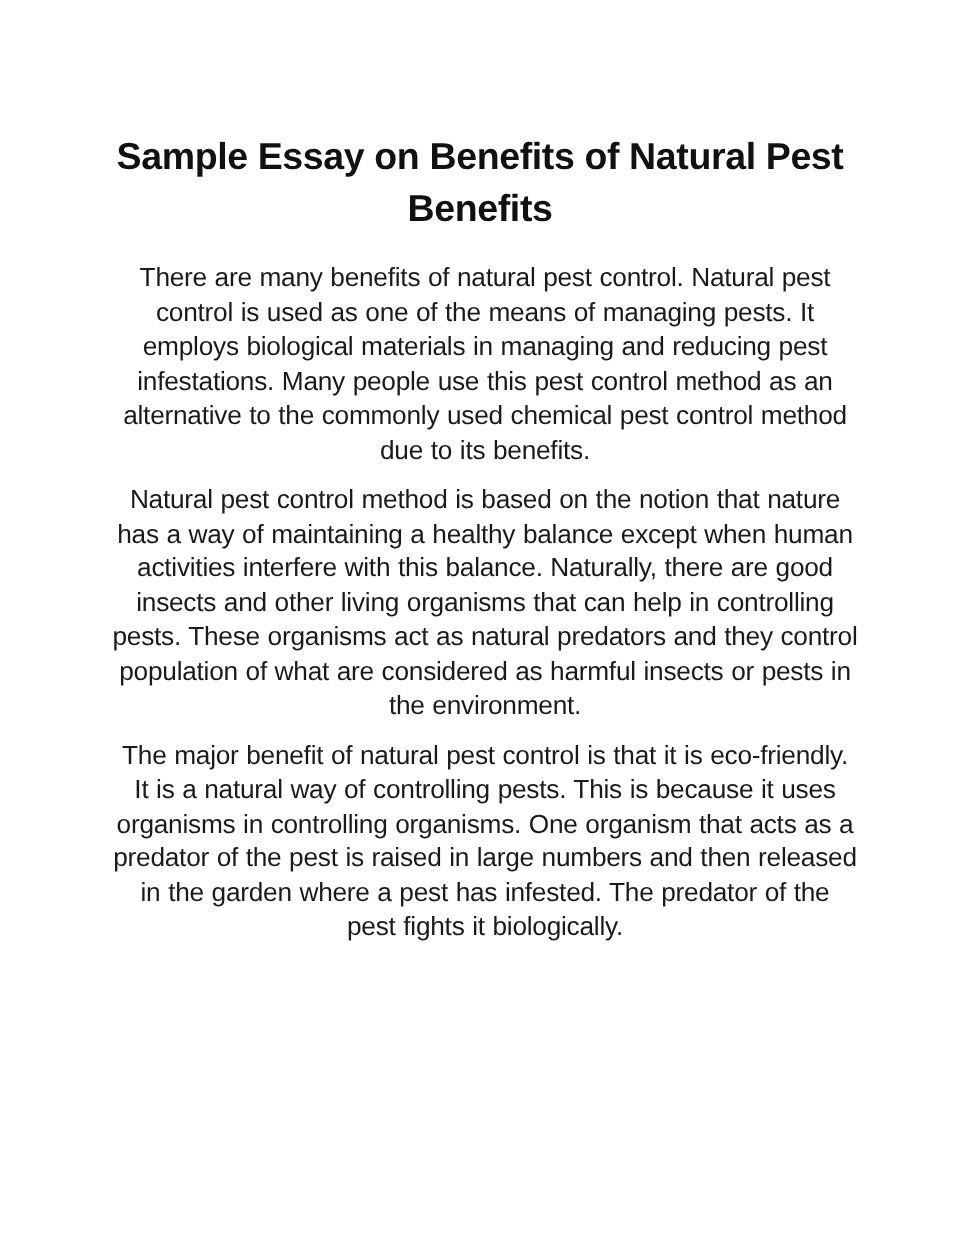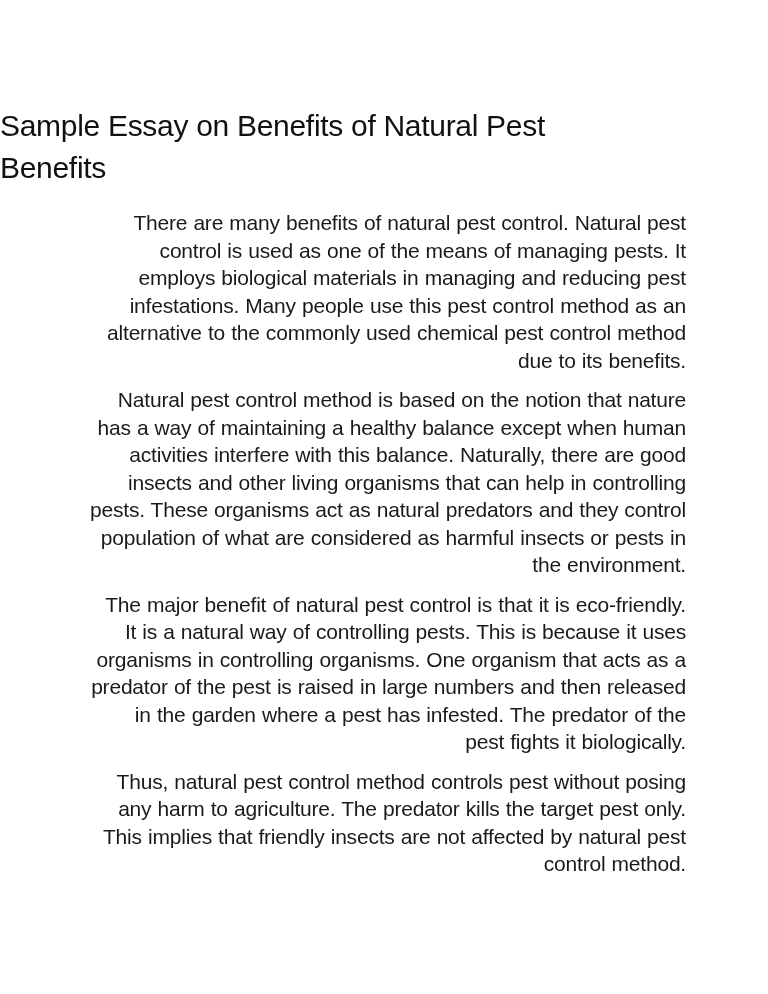--- a/index.html
+++ b/index.html
@@ -12,53 +12,52 @@
     width: 768px;
     height: 994px;
     background: #ffffff;
     overflow: hidden;
     font-family: "Liberation Sans", "DejaVu Sans", sans-serif;
     color: #1a1a1a;
     box-sizing: border-box;
   }
   .title-block {
     padding-top: 85px;
-    text-align: left;
-    font-weight: 400;
+    text-align: center;
+    font-weight: 700;
     font-size: 30px;
     line-height: 42px;
     color: #111111;
     letter-spacing: -0.3px;
   }
   .title-line {
     display: block;
   }
   .body-block {
     margin-top: 16px;
   }
   .essay-paragraph {
     margin: 0 0 12px 90px;
     width: 596px;
     font-size: 21px;
     line-height: 27.5px;
-    text-align: right;
+    text-align: center;
     letter-spacing: -0.2px;
     word-spacing: 0.5px;
   }
 </style>
 </head>
 <body>
 
 <div class="page">
 
   <h1 class="title-block">
     <span class="title-line">Sample Essay on Benefits of Natural Pest</span>
     <span class="title-line">Benefits</span>
   </h1>
 
   <div class="body-block">
     <p class="essay-paragraph">There are many benefits of natural pest control. Natural pest control is used as one of the means of managing pests. It employs biological materials in managing and reducing pest infestations. Many people use this pest control method as an alternative to the commonly used chemical pest control method due to its benefits.</p>
     <p class="essay-paragraph">Natural pest control method is based on the notion that nature has a way of maintaining a healthy balance except when human activities interfere with this balance. Naturally, there are good insects and other living organisms that can help in controlling pests. These organisms act as natural predators and they control population of what are considered as harmful insects or pests in the environment.</p>
     <p class="essay-paragraph">The major benefit of natural pest control is that it is eco-friendly. It is a natural way of controlling pests. This is because it uses organisms in controlling organisms. One organism that acts as a predator of the pest is raised in large numbers and then released in the garden where a pest has infested. The predator of the pest fights it biologically.</p>
-    <p class="essay-paragraph">Thus, natural pest control method controls pest without posing any harm to agriculture. The predator kills the target pest only. This implies that friendly insects are not affected by natural pest control method.</p>
   </div>
 
 </div>
 
 </body></html>

